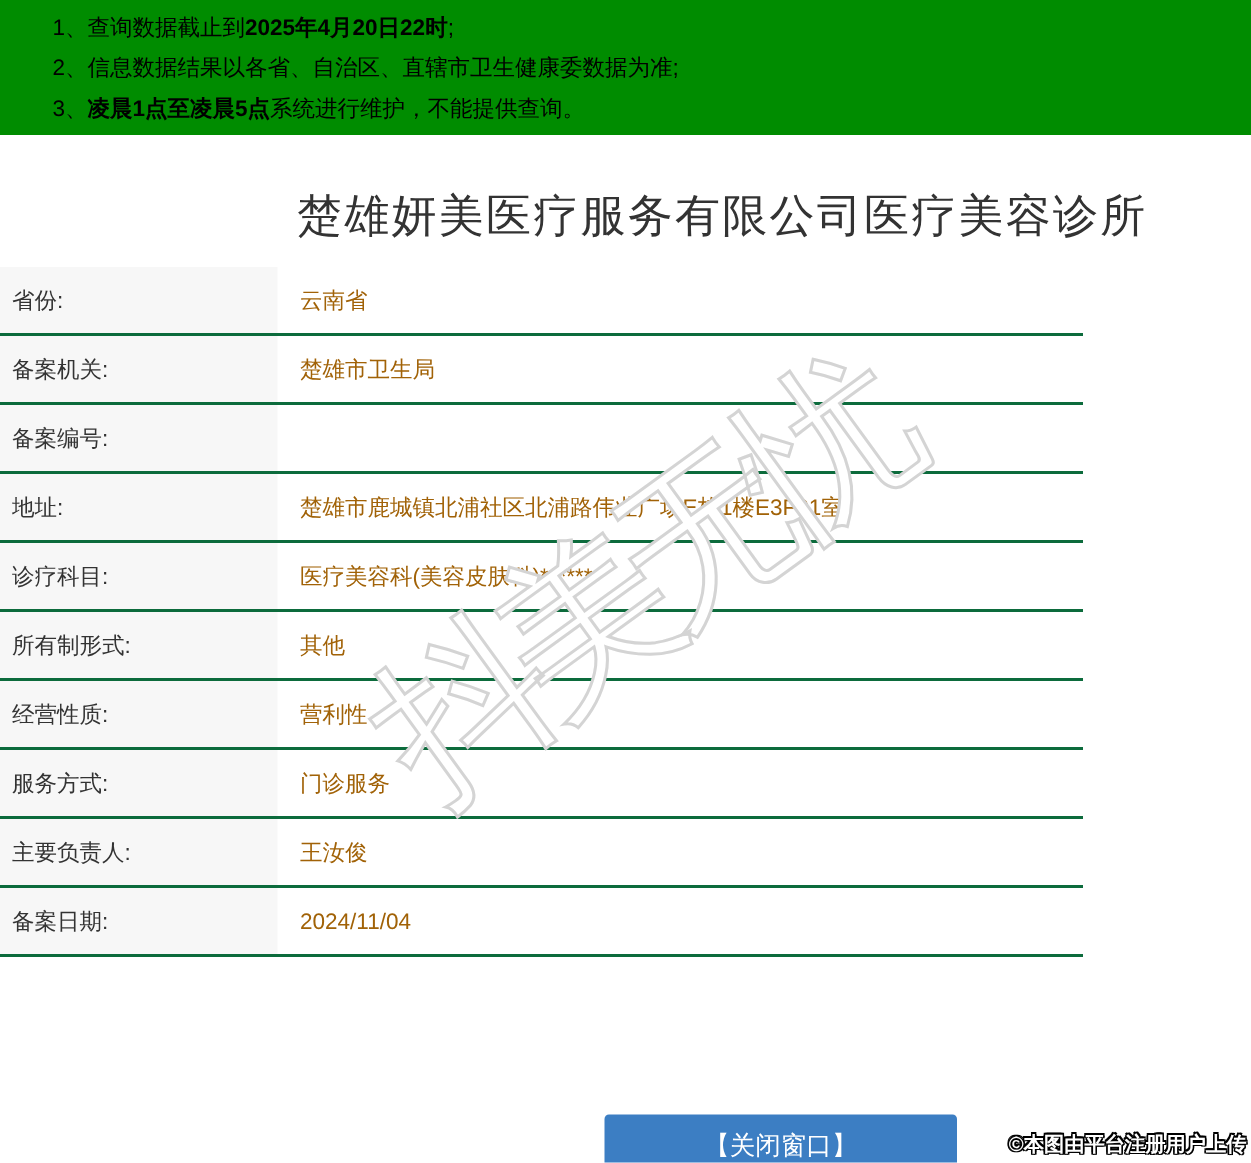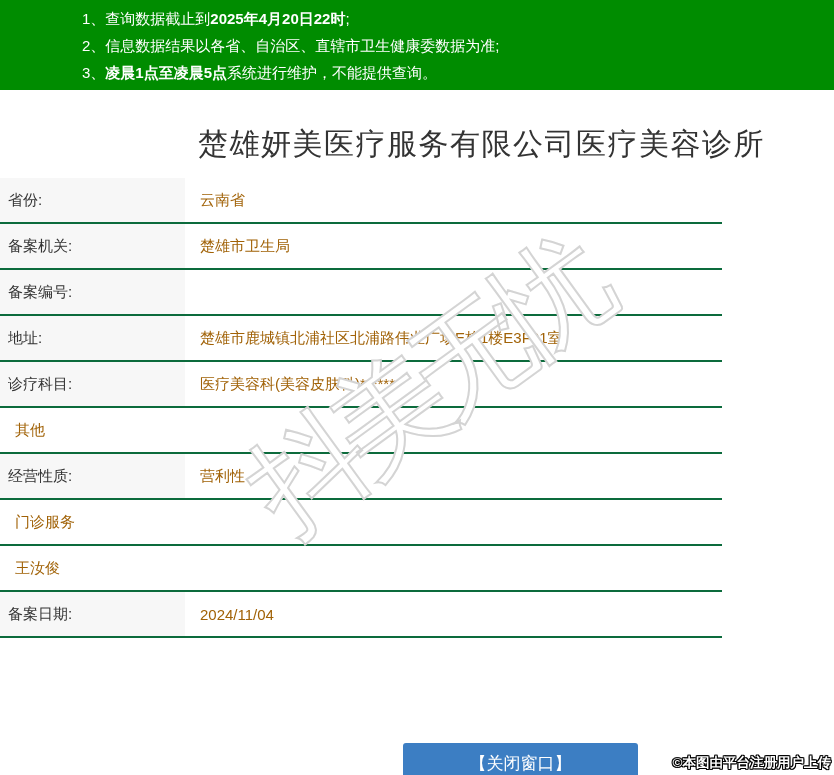--- a/index.html
+++ b/index.html
@@ -13,24 +13,24 @@
   }
 
   
   .notice-bar {
     position: absolute; top: 0; left: 0; width: 834px; height: 90px;
     background: #008C00;
     box-sizing: border-box;
     padding-top: 5px;
   }
   .notice-line {
-    color: #ffffff;
+    color: #000000;
     font-size: 15px;
     line-height: 27px;
-    padding-left: 82px;
+    padding-left: 35px;
     white-space: nowrap;
   }
   .notice-line b { font-weight: bold; }
 
   
   .page-title {
     position: absolute; top: 124px; left: 198px;
     font-size: 30px;
     letter-spacing: 1.5px;
     color: #333;
@@ -140,30 +140,33 @@
   </div>
   <div class="info-row">
     <div class="info-label">地址:</div>
     <div class="info-value">楚雄市鹿城镇北浦社区北浦路伟业广场E栋1楼E3F01室</div>
   </div>
   <div class="info-row">
     <div class="info-label">诊疗科目:</div>
     <div class="info-value">医疗美容科(美容皮肤科)******</div>
   </div>
   <div class="info-row">
+    <div class="info-label">所有制形式:</div>
     <div class="info-value">其他</div>
   </div>
   <div class="info-row">
     <div class="info-label">经营性质:</div>
     <div class="info-value">营利性</div>
   </div>
   <div class="info-row">
+    <div class="info-label">服务方式:</div>
     <div class="info-value">门诊服务</div>
   </div>
   <div class="info-row">
+    <div class="info-label">主要负责人:</div>
     <div class="info-value">王汝俊</div>
   </div>
   <div class="info-row">
     <div class="info-label">备案日期:</div>
     <div class="info-value">2024/11/04</div>
   </div>
 </div>
 
 <div class="watermark">抖美无忧</div>
 

